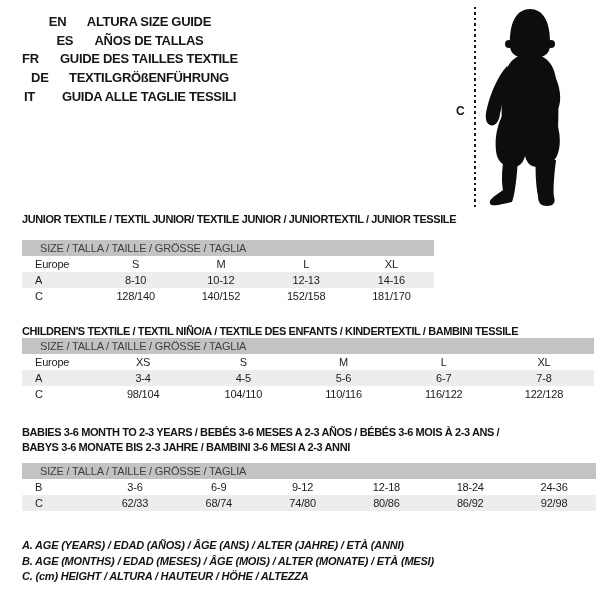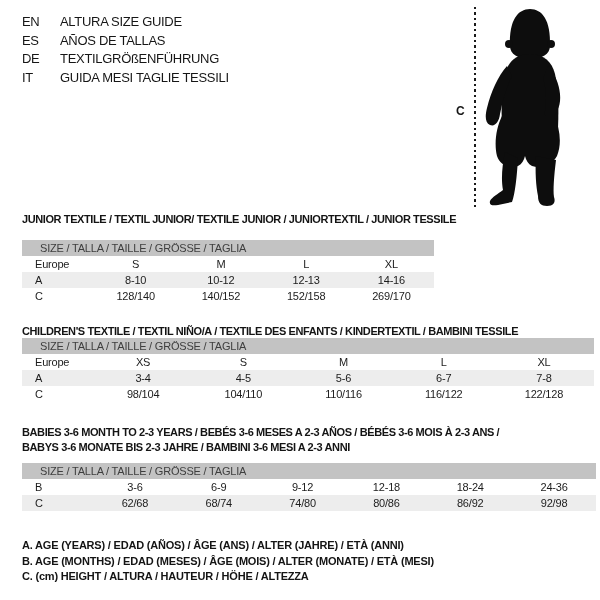--- a/index.html
+++ b/index.html
@@ -2,21 +2,21 @@
 <html><head>
 <meta charset="utf-8">
 <style>
   html,body{margin:0;padding:0;}
   body{
     width:600px;height:600px;position:relative;background:#fff;
     font-family:"Liberation Sans",sans-serif;color:#161616;overflow:hidden;
   }
   
   .lang-block{position:absolute;left:22px;top:13px;}
-  .lang-row{display:flex;line-height:18.7px;font-size:13px;font-weight:normal;letter-spacing:-0.3px;}
+  .lang-row{display:flex;line-height:18.7px;font-size:13px;font-weight:bold;letter-spacing:-0.3px;justify-content:center;}
   .lang-code{width:38px;flex:0 0 38px;}
   
   .figure-area{position:absolute;left:450px;top:4px;width:148px;height:203px;}
   .dash-line{
     position:absolute;left:24px;top:3px;bottom:0;width:2px;
     background:repeating-linear-gradient(to bottom,#1a1a1a 0 2.5px,transparent 2.5px 5.5px);
   }
   .c-label{position:absolute;left:6px;top:100px;font-size:12px;font-weight:bold;}
   .baby-svg{position:absolute;left:32px;top:0;}
   
@@ -35,41 +35,45 @@
   .t-label{flex:0 0 58px;padding-left:6px;margin-left:7px;}
   .t-cell{flex:1;text-align:center;}
   #table-0{top:212px;width:412px;}
   #table-0 .tbl-title{margin-bottom:14px;}
   #table-1{top:324px;width:572px;}
   #table-1 .tbl-title{}
   #table-2{top:425px;width:574px;}
   #table-2 .tbl-title{margin-bottom:8px;}
   
   .footnotes{position:absolute;left:22px;top:538px;}
-  .footnote{font-size:11px;font-weight:bold;letter-spacing:-0.2px;line-height:15.5px;color:#141414;}
+  .footnote{font-size:11px;font-weight:bold;letter-spacing:-0.2px;line-height:15.5px;color:#141414;font-style:italic;}
 </style>
 </head>
 <body style="--bar: #c3c3c3; --stripe: #ededed;">
 
 <div class="lang-block">
     <div class="lang-row">
       <span class="lang-code">EN</span>
       <span>ALTURA SIZE GUIDE</span>
     </div>
     <div class="lang-row">
       <span class="lang-code">ES</span>
       <span>AÑOS DE TALLAS</span>
     </div>
     <div class="lang-row">
+      <span class="lang-code">FR</span>
+      <span>GUIDE DES TAILLES TEXTILE</span>
+    </div>
+    <div class="lang-row">
       <span class="lang-code">DE</span>
       <span>TEXTILGRÖßENFÜHRUNG</span>
     </div>
     <div class="lang-row">
       <span class="lang-code">IT</span>
-      <span>GUIDA MESI TAGLIE TESSILI</span>
+      <span>GUIDA ALLE TAGLIE TESSILI</span>
     </div>
   </div>
 
 <div class="figure-area">
   <div class="dash-line"></div>
   <div class="c-label">C</div>
   <svg class="baby-svg" width="86" height="206" viewBox="0 0 86 206">
     <g fill="#0d0d0d">
       <path d="M 28,42 C 27,16 36,5 48,5 C 60,5 69,16 68,42 C 68,50 60,55 48,55 C 36,55 28,50 28,42 Z"></path>
       <circle cx="27" cy="40" r="4"></circle>
@@ -100,21 +104,21 @@
         <span class="t-cell">8-10</span>
         <span class="t-cell">10-12</span>
         <span class="t-cell">12-13</span>
         <span class="t-cell">14-16</span>
       </div>
       <div class="t-row">
         <span class="t-label">C</span>
         <span class="t-cell">128/140</span>
         <span class="t-cell">140/152</span>
         <span class="t-cell">152/158</span>
-        <span class="t-cell">269/170</span>
+        <span class="t-cell">181/170</span>
       </div>
     </div>
 </section>
 
 <section class="size-table" id="table-1">
   <div class="tbl-title">CHILDREN'S TEXTILE / TEXTIL NIÑO/A / TEXTILE DES ENFANTS / KINDERTEXTIL / BAMBINI TESSILE</div>
   <div class="tbl-header">SIZE / TALLA / TAILLE / GRÖSSE / TAGLIA</div>
   <div class="tbl-rows">
       <div class="t-row">
         <span class="t-label">Europe</span>
@@ -151,21 +155,21 @@
         <span class="t-label">B</span>
         <span class="t-cell">3-6</span>
         <span class="t-cell">6-9</span>
         <span class="t-cell">9-12</span>
         <span class="t-cell">12-18</span>
         <span class="t-cell">18-24</span>
         <span class="t-cell">24-36</span>
       </div>
       <div class="t-row stripe">
         <span class="t-label">C</span>
-        <span class="t-cell">62/68</span>
+        <span class="t-cell">62/33</span>
         <span class="t-cell">68/74</span>
         <span class="t-cell">74/80</span>
         <span class="t-cell">80/86</span>
         <span class="t-cell">86/92</span>
         <span class="t-cell">92/98</span>
       </div>
     </div>
 </section>
 
 <div class="footnotes">

